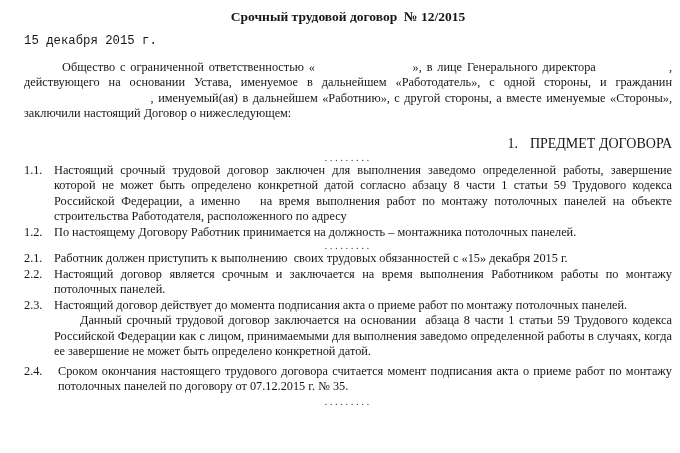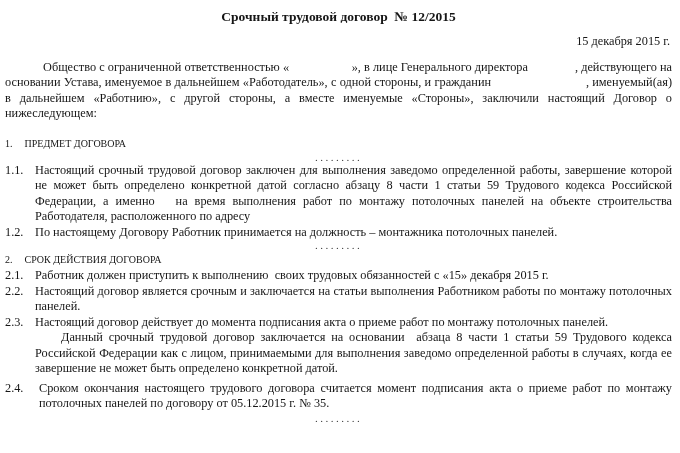--- a/index.html
+++ b/index.html
@@ -5,27 +5,27 @@
   * { margin: 0; padding: 0; box-sizing: border-box; }
   html, body { background: #ffffff; }
   .page {
     width: 680px;
     height: 453px;
     background: #ffffff;
     color: #161616;
     font-family: "Liberation Serif", serif;
     font-size: 12.3px;
     line-height: 15.5px;
-    padding: 4px 8px 0 5px;
+    padding: 4px 8px 0 24px;
     overflow: hidden;
   }
   .title-block { text-align: center; font-weight: bold; font-size: 13.5px; line-height: 17px; margin-top: 4px; }
-  .date-line { text-align: right; margin-top: 9px; padding-right: 2px; }
+  .date-line { text-align: left; margin-top: 9px; padding-right: 2px; font-family: Liberation Mono, monospace; }
   .intro { text-align: justify; text-indent: 38px; margin-top: 10px; }
-  .sec-heading { text-align: left; font-size: 10px; line-height: 17px; margin-top: 13px; }
+  .sec-heading { text-align: right; font-size: 14px; line-height: 17px; margin-top: 13px; }
   .sec-heading .sec-num { margin-right: 12px; }
   .dots { text-align: center; letter-spacing: 2.5px; line-height: 11px; font-size: 11px; color: #3a3a3a; }
   .clause { position: relative; padding-left: 30px; text-align: justify; }
   .clause > .num { position: absolute; left: 0; top: 0; text-indent: 0; }
   .clause .sub { text-indent: 26px; text-align: justify; }
   .clause.c24 { margin-top: 4px; padding-left: 34px; }
   .dots.end { margin-top: 1px; }
 </style>
 </head>
 <body>
@@ -51,40 +51,37 @@
     <div>Настоящий срочный трудовой договор заключен для выполнения заведомо определенной работы, завершение которой не может быть определено конкретной датой согласно абзацу 8 части 1 статьи 59 Трудового кодекса Российской Федерации, а именно &nbsp;&nbsp;на время выполнения работ по монтажу потолочных панелей на объекте строительства Работодателя, расположенного по адресу</div>
   </div>
 
   <div class="clause">
     <span class="num">1.2.</span>
     <div>По настоящему Договору Работник принимается на должность – монтажника потолочных панелей.</div>
   </div>
 
   <div class="dots">.........</div>
 
-  <div class="sec-heading" style="margin-top:0">
-    <span class="sec-num">2.</span><span>СРОК ДЕЙСТВИЯ ДОГОВОРА</span>
-  </div>
 
   <div class="clause">
     <span class="num">2.1.</span>
     <div>Работник должен приступить к выполнению &nbsp;своих трудовых обязанностей с «15» декабря 2015 г.</div>
   </div>
 
   <div class="clause">
     <span class="num">2.2.</span>
-    <div>Настоящий договор является срочным и заключается на статьи выполнения Работником работы по монтажу потолочных панелей.</div>
+    <div>Настоящий договор является срочным и заключается на время выполнения Работником работы по монтажу потолочных панелей.</div>
   </div>
 
   <div class="clause">
     <span class="num">2.3.</span>
     <div>Настоящий договор действует до момента подписания акта о приеме работ по монтажу потолочных панелей.</div>
     <div class="sub">Данный срочный трудовой договор заключается на основании &nbsp;абзаца 8 части 1 статьи 59 Трудового кодекса Российской Федерации как с лицом, принимаемыми для выполнения заведомо определенной работы в случаях, когда ее завершение не может быть определено конкретной датой.</div>
   </div>
 
   <div class="clause c24">
     <span class="num">2.4.</span>
-    <div>Сроком окончания настоящего трудового договора считается момент подписания акта о приеме работ по монтажу потолочных панелей по договору от 05.12.2015 г. № 35.</div>
+    <div>Сроком окончания настоящего трудового договора считается момент подписания акта о приеме работ по монтажу потолочных панелей по договору от 07.12.2015 г. № 35.</div>
   </div>
 
   <div class="dots end">.........</div>
 
 </div>
 
 </body></html>

